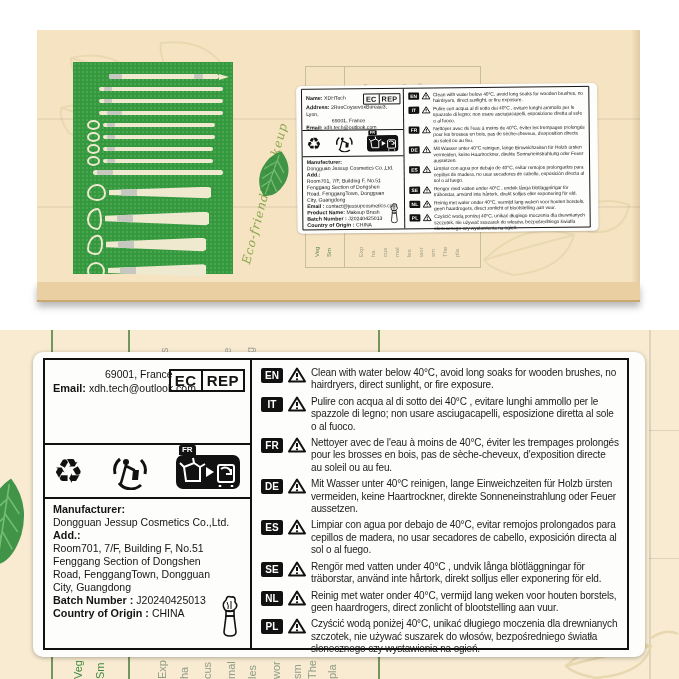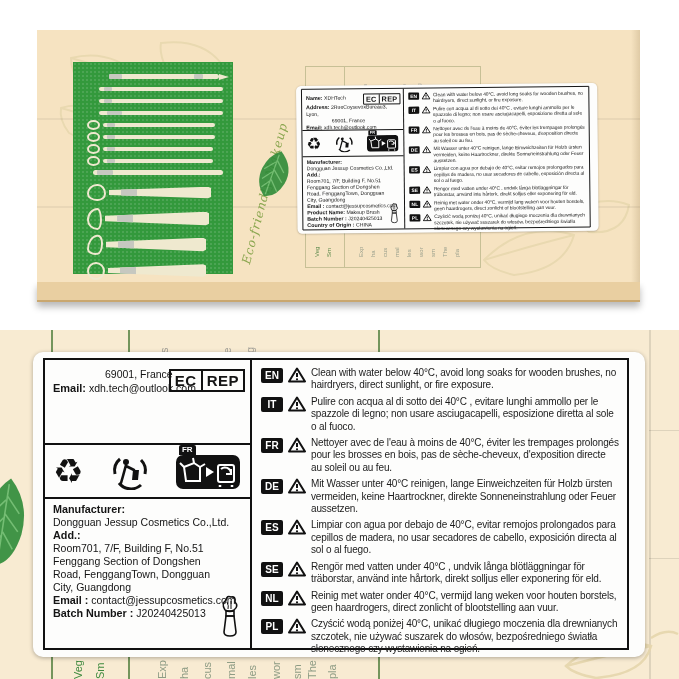--- a/index.html
+++ b/index.html
@@ -480,26 +480,26 @@
 
         <div class="cell c3">
           <div><b>Manufacturer:</b></div>
           <div>Dongguan Jessup Cosmetics Co.,Ltd.</div>
           <div><b>Add.:</b></div>
           <div>Room701, 7/F, Building F, No.51</div>
           <div>Fenggang Section of Dongshen</div>
           <div>Road, FenggangTown, Dongguan</div>
           <div>City, Guangdong</div>
           <div>
-            <b>Email :</b>
-            <span>contact@jessupcosmetics.com</span>
-          </div>
-          <div>
             <b>Batch Number :</b>
             <span>J20240425013</span>
+          </div>
+          <div>
+            <b>Country of Origin :</b>
+            <span>CHINA</span>
           </div>
           <svg class="brushicon" width="24" height="44" viewBox="0 0 24 44">
             <path d="M7 16 Q3 10 8 6 Q9 1 13 3 Q18 2 17 8 Q21 12 16 16" fill="none" stroke="#111" stroke-width="1.6"></path>
             <path d="M7 16 Q12 19 16 16" fill="none" stroke="#111" stroke-width="1.6"></path>
             <path d="M9 8 Q11 12 10 15 M13 7 Q13 11 13 15" fill="none" stroke="#111" stroke-width="1"></path>
             <rect x="8" y="17" width="8" height="5" fill="none" stroke="#111" stroke-width="1.6"></rect>
             <path d="M8 22 L6 38 Q6 42 12 42 Q18 42 18 38 L16 22 Z" fill="none" stroke="#111" stroke-width="1.6"></path>
           </svg>
         </div>
       </div>

